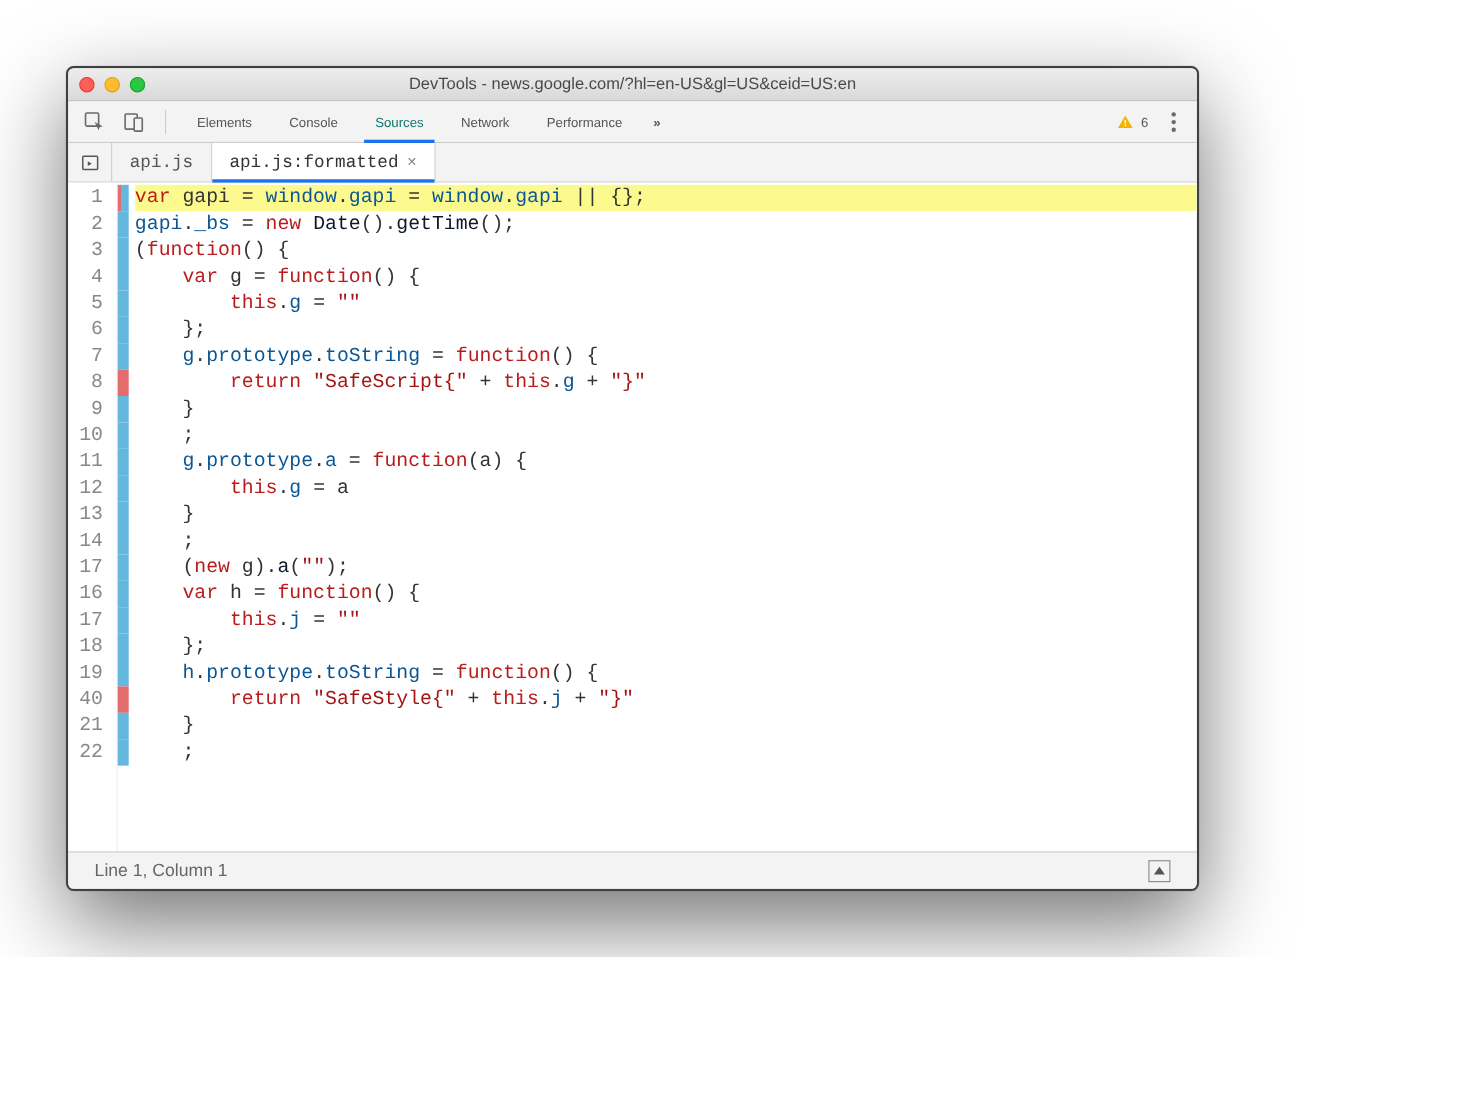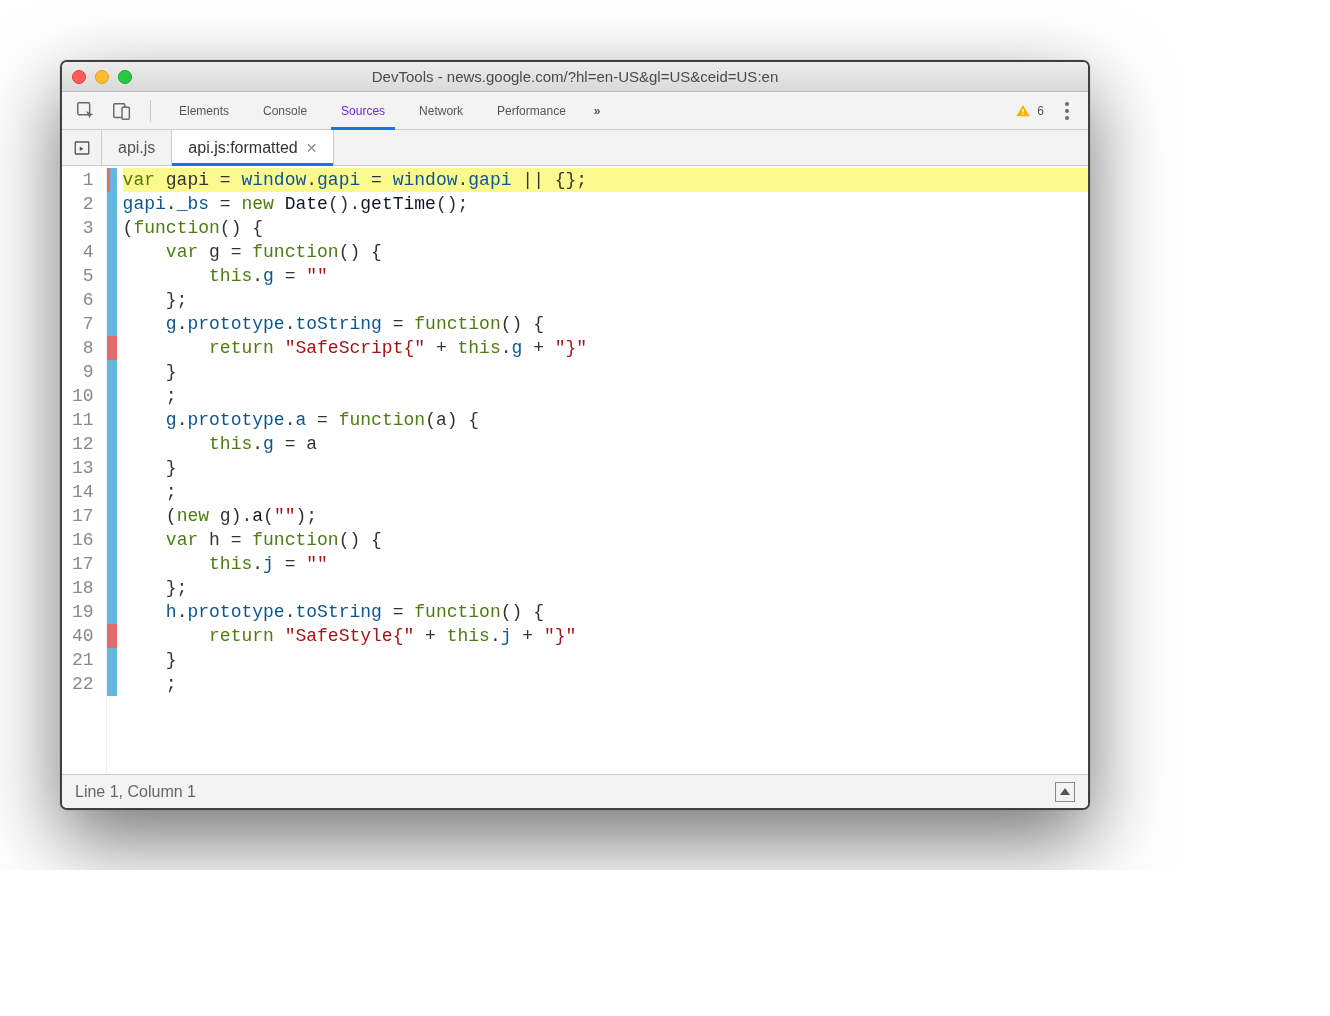--- a/index.html
+++ b/index.html
@@ -59,35 +59,36 @@
   .toolbar .iconbtn {
     width:32px; height:32px; display:flex; align-items:center; justify-content:center;
     cursor:pointer; color:#6a6a6a;
   }
   .toolbar .sep { width:1px; height:22px; background:#ccc; margin:0 8px; }
   .toolbar .tabs { display:flex; align-items:center; height:100%; gap:2px; }
   .toolbar .tab {
     padding:0 16px; height:100%; display:flex; align-items:center;
     cursor:pointer; position:relative;
   }
-  .toolbar .tab.active { color:#6d28d9; }
+  .toolbar .tab.active { color:#0f766e; }
   .toolbar .tab.active::after {
     content:""; position:absolute; left:6px; right:6px; bottom:-1px;
     height:3px; background:#1a73e8;
   }
   .toolbar .more { cursor:pointer; padding:0 8px; font-weight:bold; }
   .toolbar .spacer { flex:1; }
   .toolbar .warn { display:flex; align-items:center; gap:6px; cursor:pointer; padding:0 6px; }
   .toolbar .warn svg { width:16px; height:16px; }
   .toolbar .kebab { cursor:pointer; padding:0 10px; display:flex; align-items:center; }
   
   .filetabs {
     height:36px; background:#f3f3f3; border-bottom:1px solid #ccc;
     display:flex; align-items:stretch; flex-shrink:0;
     font-size:16px;
+    font-family:Liberation Mono, monospace;
   }
   .filetabs .iconbtn {
     width:40px; display:flex; align-items:center; justify-content:center;
     border-right:1px solid #ccc; cursor:pointer; color:#555;
   }
   .filetab {
     padding:0 16px; display:flex; align-items:center; gap:8px;
     border-right:1px solid #ccc; cursor:pointer; color:#555;
     position:relative;
   }
@@ -114,29 +115,29 @@
   .marks { width:10px; padding:2px 0; }
   .marks .mk { height:24px; width:10px; }
   .marks .mk.blue-left { background:#64b7dd; box-shadow: inset 3px 0 0 #e46c6c; }
   .marks .mk.blue { background:#64b7dd; }
   .marks .mk.red  { background:#e46c6c; }
   .code {
     flex:1; padding:2px 0 2px 6px; white-space:pre; overflow:auto;
   }
   .code .row { height:24px; display:flex; align-items:center; }
   .code .row.hl { background:#fcfa8f; }
-  .kw   { color:#4d7c0f;text-align:center; }      
+  .kw   { color:#b91c1c;text-align:center; }      
   .prop { color:#0b5693; }      
   .fn   { color:#0f172a; }
   .str  { color:#a31515; }
   .op   { color:#333; }
   
   .statusbar {
     height:34px; border-top:1px solid #ccc; background:#f3f3f3;
-    display:flex; align-items:center; padding:0 13px; flex-shrink:0;
+    display:flex; align-items:center; padding:0 24px; flex-shrink:0;
     font-size:16px; color:#666;
   }
   .statusbar .spacer { flex:1; }
   .drawerbtn {
     width:20px; height:20px; border:1px solid #888; display:flex;
     align-items:center; justify-content:center; cursor:pointer;
   }
   .drawerbtn .tri {
     width:0; height:0; border-left:5px solid transparent; border-right:5px solid transparent;
     border-bottom:7px solid #555;

